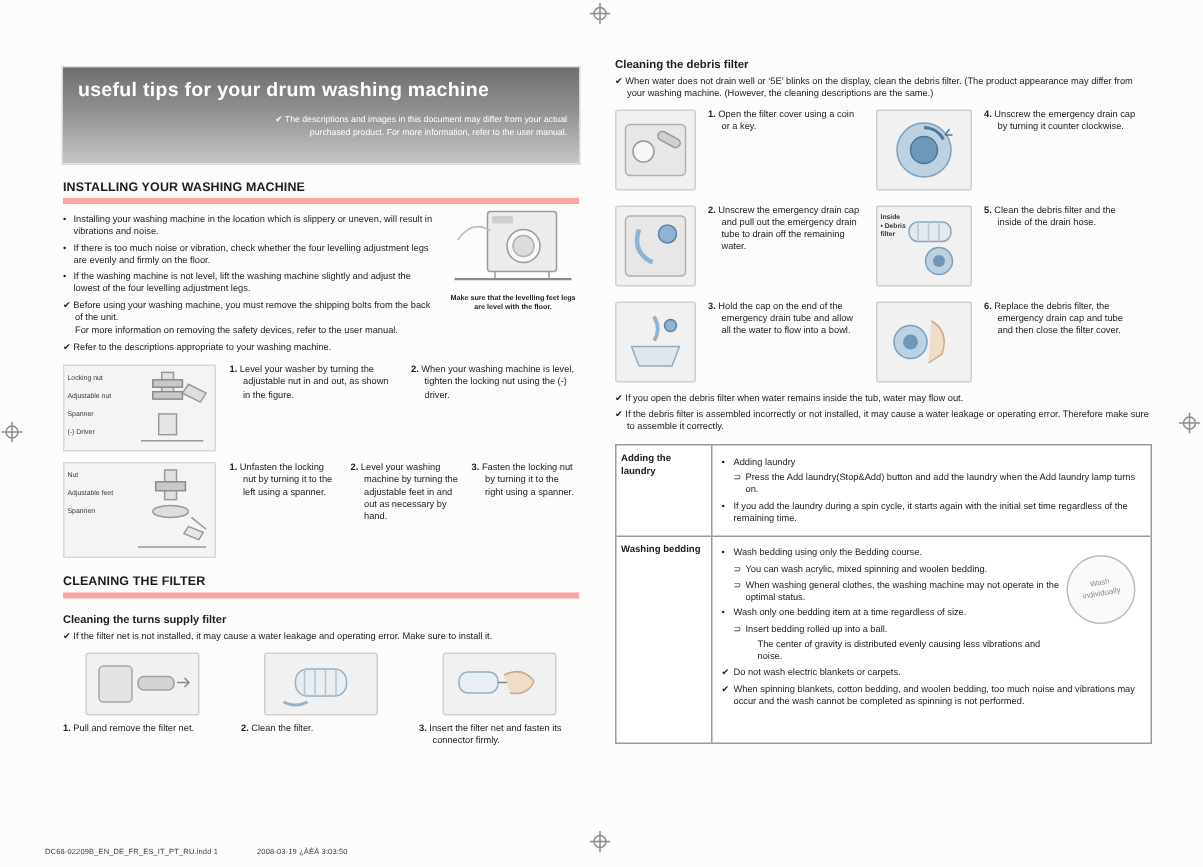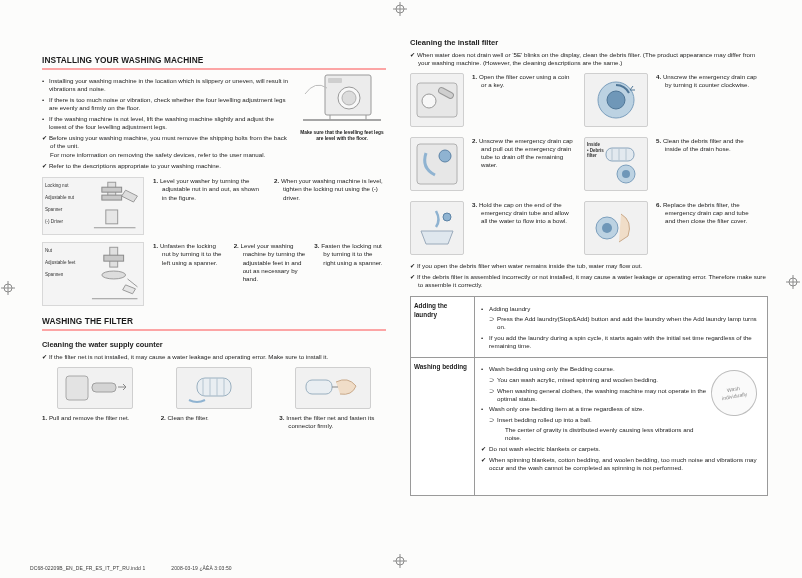--- a/index.html
+++ b/index.html
@@ -11,21 +11,21 @@
   .col { position:absolute; }
   .col-left  { left:42px;  top:45px; width:344px; }
   .col-right { left:410px; top:38px; width:358px; }
 
   
   .banner { height:64px; background:linear-gradient(180deg,#6f6f6f 0%, #8e8e8e 42%, #c6c6c6 100%); box-shadow:0 0 0 1px #d8d8d8; }
   .banner-title { color:#ffffff; font-weight:bold; font-size:13px; padding:7px 0 0 10px; letter-spacing:0.2px; }
   .banner-note { color:#ffffff; font-size:5.8px; text-align:right; padding:7px 8px 0 0; line-height:1.5; }
 
   
-  .sec-h { margin-top:10px; padding-bottom:2px; border-bottom:2px solid #fca5a5; font-size:8.3px; font-weight:bold; letter-spacing:0.1px; }
+  .sec-h { margin-top:10px; padding-bottom:2px; border-bottom:4px solid #fca5a5; font-size:8.3px; font-weight:bold; letter-spacing:0.1px; }
   .sub-h { font-size:7.4px; font-weight:bold; margin-top:9px; }
   .sub-h.big { margin-top:0; font-size:7.6px; }
 
   .bullet { position:relative; padding-left:7px; margin-top:3px; }
   .bullet::before { content:"\2022"; position:absolute; left:0; top:0; }
   .checknote { margin-top:3px; padding-left:8px; text-indent:-8px; }
   .plain-note { margin-top:1px; padding-left:8px; }
 
   .step { padding-left:9px; text-indent:-9px; }
   .step .n { font-weight:bold; }
@@ -102,20 +102,27 @@
   <div class="regmark" style="left:393px;top:554px">
     <svg width="14" height="14">
         <circle cx="7" cy="7" r="4" fill="none" stroke="#666"></circle>
         <line x1="0" y1="7" x2="14" y2="7" stroke="#666"></line>
         <line x1="7" y1="0" x2="7" y2="14" stroke="#666"></line>
       </svg>
   </div>
 
   <div class="col col-left">
 
+    <div class="banner">
+      <div class="banner-title">useful tips for your drum washing machine</div>
+      <div class="banner-note">
+        <div>✔ The descriptions and images in this document may differ from your actual</div>
+        <div>purchased product. For more information, refer to the user manual.</div>
+      </div>
+    </div>
 
     <div class="sec-h">INSTALLING YOUR WASHING MACHINE</div>
 
     <div class="install-row">
       <div class="install-text">
         <div class="bullet">Installing your washing machine in the location which is slippery or uneven, will result in vibrations and noise.</div>
         <div class="bullet">If there is too much noise or vibration, check whether the four levelling adjustment legs are evenly and firmly on the floor.</div>
         <div class="bullet">If the washing machine is not level, lift the washing machine slightly and adjust the lowest of the four levelling adjustment legs.</div>
         <div class="checknote">✔ Before using your washing machine, you must remove the shipping bolts from the back of the unit.</div>
         <div class="plain-note">For more information on removing the safety devices, refer to the user manual.</div>
@@ -187,22 +194,22 @@
       <div class="step">
         <span class="n">2.</span>
         <span class="t">Level your washing machine by turning the adjustable feet in and out as necessary by hand.</span>
       </div>
       <div class="step">
         <span class="n">3.</span>
         <span class="t">Fasten the locking nut by turning it to the right using a spanner.</span>
       </div>
     </div>
 
-    <div class="sec-h">WASHING THE FILTER</div>
-    <div class="sub-h">Cleaning the water supply counter</div>
+    <div class="sec-h">CLEANING THE FILTER</div>
+    <div class="sub-h">Cleaning the turns supply filter</div>
     <div class="checknote">✔ If the filter net is not installed, it may cause a water leakage and operating error. Make sure to install it.</div>
 
     <div class="filter-grid">
       <div class="ill" style="width:76px;height:42px">
         <svg width="70" height="36" viewBox="0 0 70 36">
           <rect x="6" y="6" width="22" height="24" rx="3" fill="#e3e3e3" stroke="#a8a8a8"></rect>
           <rect x="32" y="13" width="24" height="9" rx="4" fill="#d4d4d4" stroke="#a0a0a0"></rect>
           <path d="M58 17 h8 m-3 -3 l3 3 -3 3" fill="none" stroke="#888"></path>
         </svg>
       </div>
@@ -233,21 +240,21 @@
       </div>
       <div class="step">
         <span class="n">3.</span>
         <span class="t">Insert the filter net and fasten its connector firmly.</span>
       </div>
     </div>
   </div>
 
   <div class="col col-right">
 
-    <div class="sub-h big">Cleaning the install filter</div>
+    <div class="sub-h big">Cleaning the debris filter</div>
     <div class="checknote">✔ When water does not drain well or ‘5E’ blinks on the display, clean the debris filter. (The product appearance may differ from your washing machine. (However, the cleaning descriptions are the same.)</div>
 
     <div class="debris-grid">
 
       <div class="ill">
         <svg width="46" height="46" viewBox="0 0 46 46">
           <rect x="3" y="6" width="40" height="34" rx="3" fill="#e7e7e7" stroke="#b0b0b0"></rect>
           <circle cx="15" cy="24" r="7" fill="#f7f7f7" stroke="#999"></circle>
           <rect x="24" y="13" width="16" height="6" rx="3" fill="#cfcfcf" stroke="#999" transform="rotate(28 32 16)"></rect>
         </svg>

